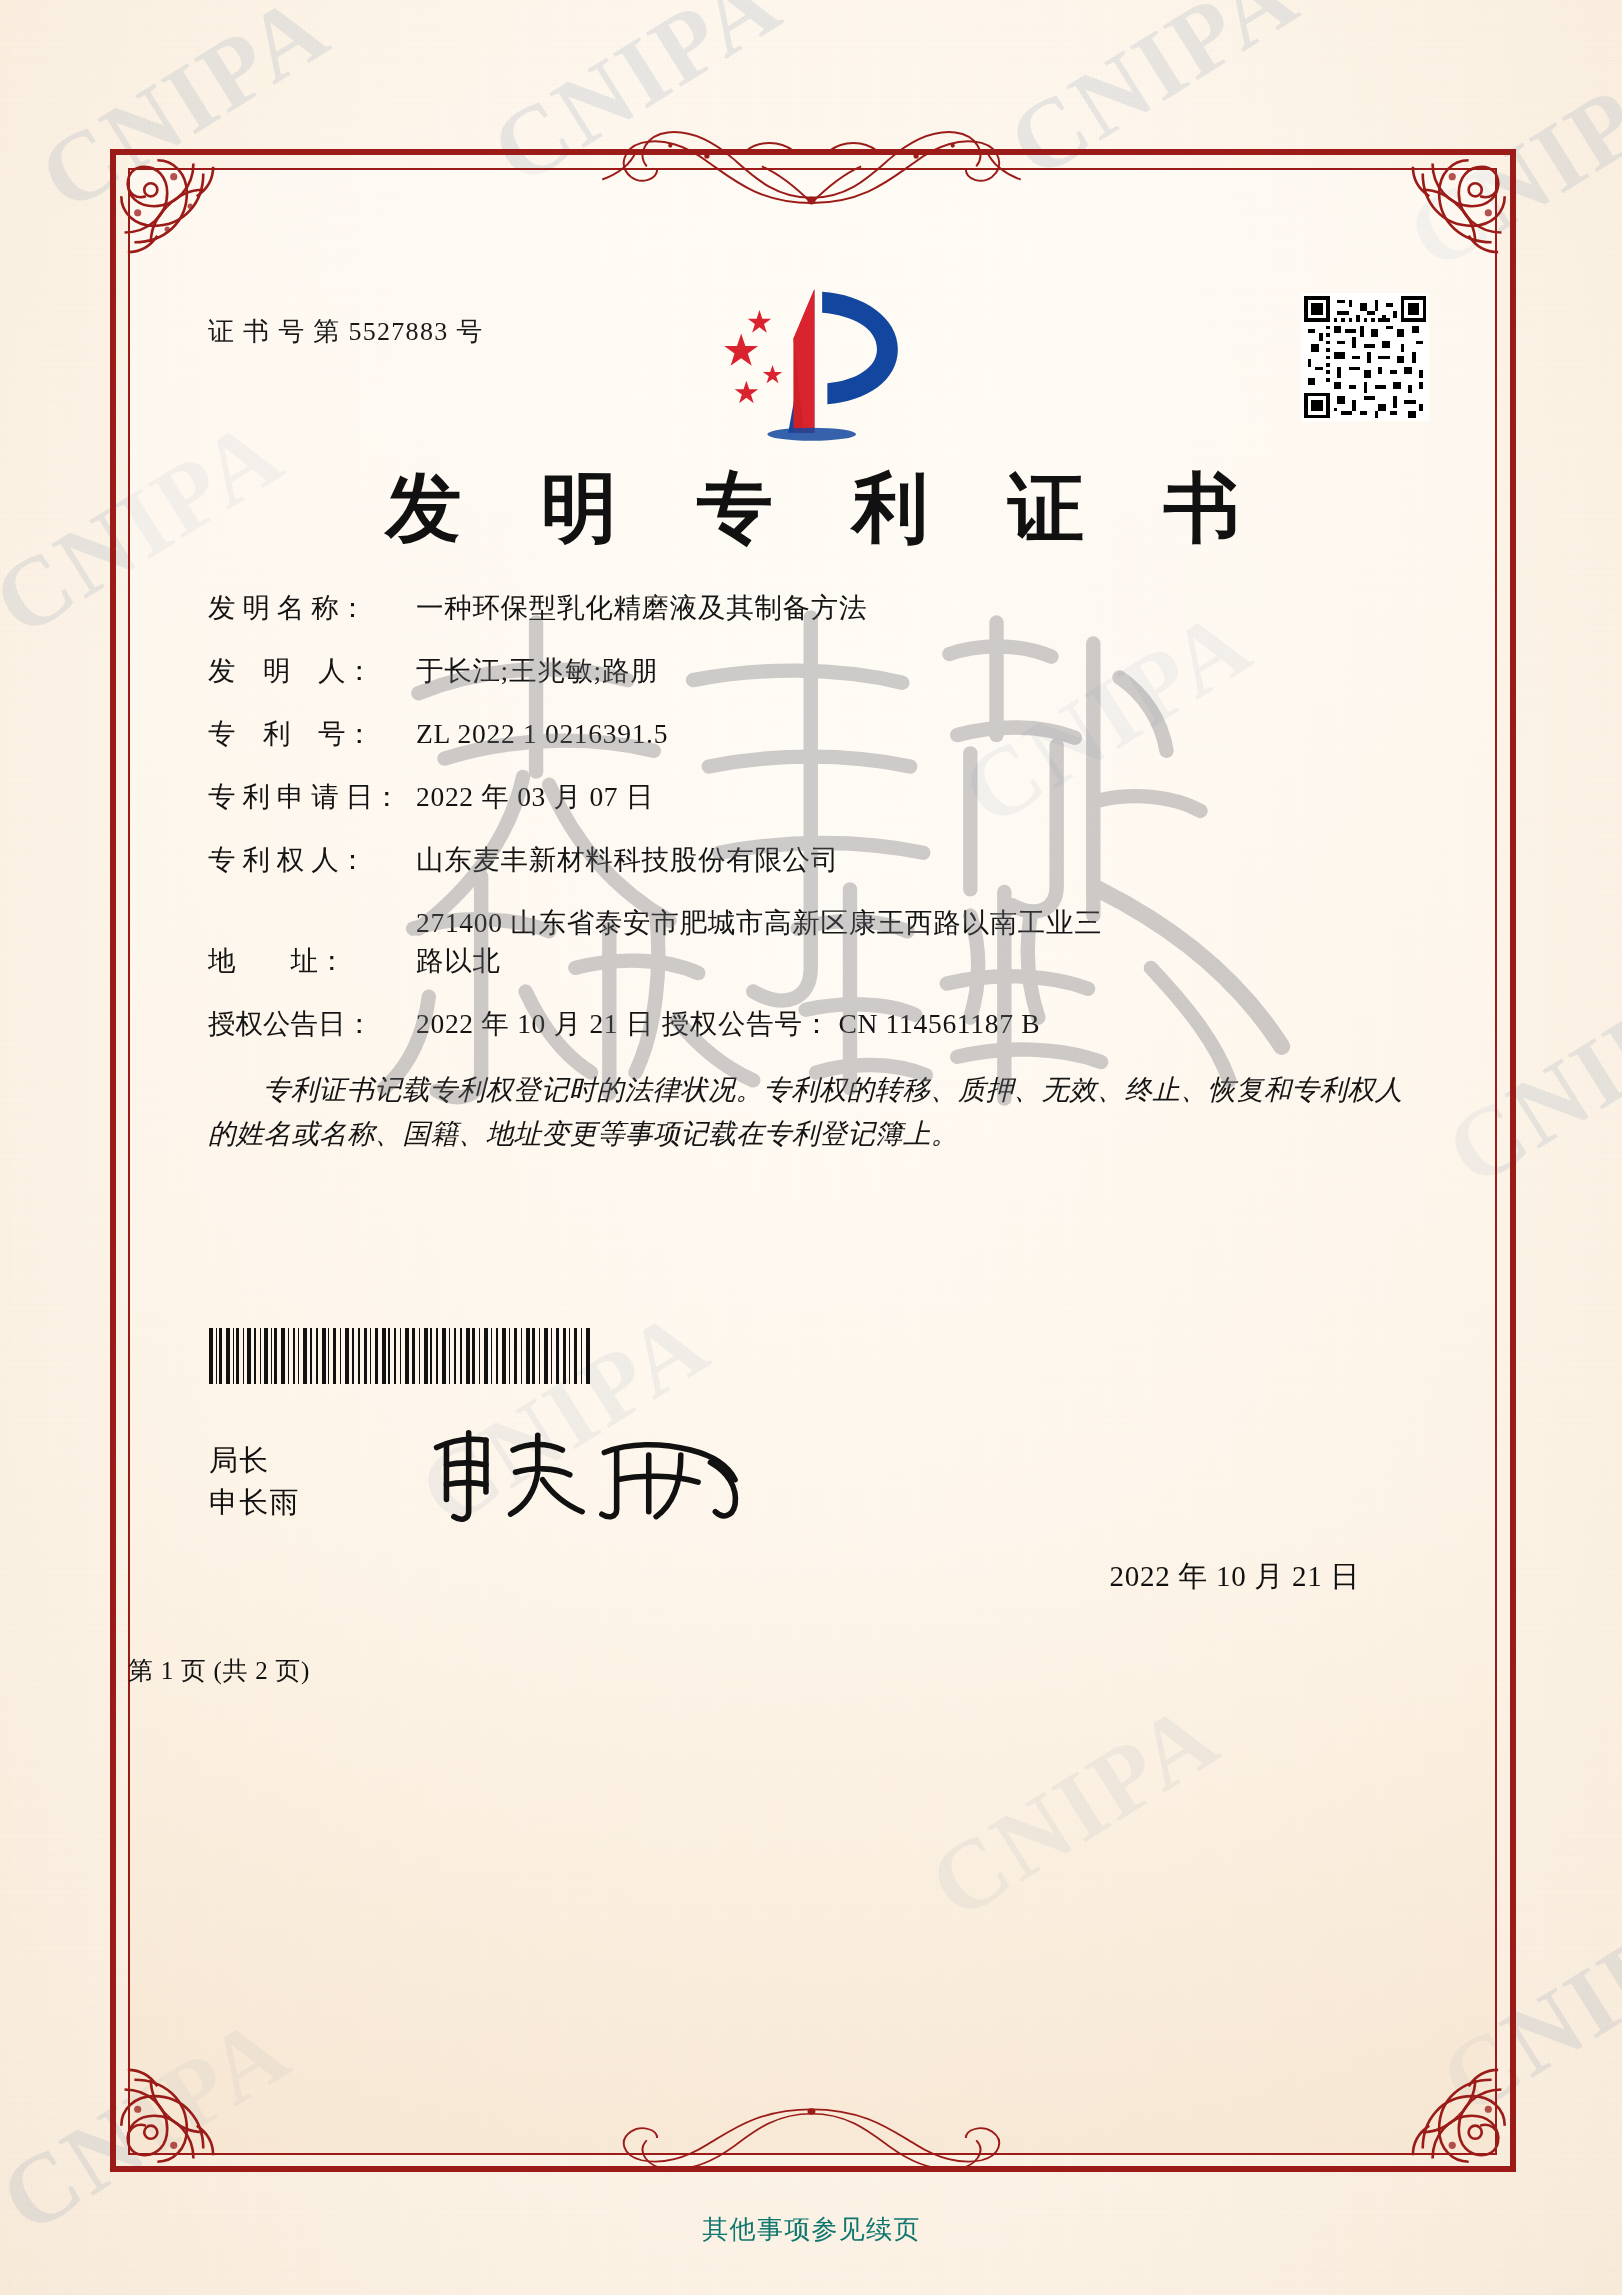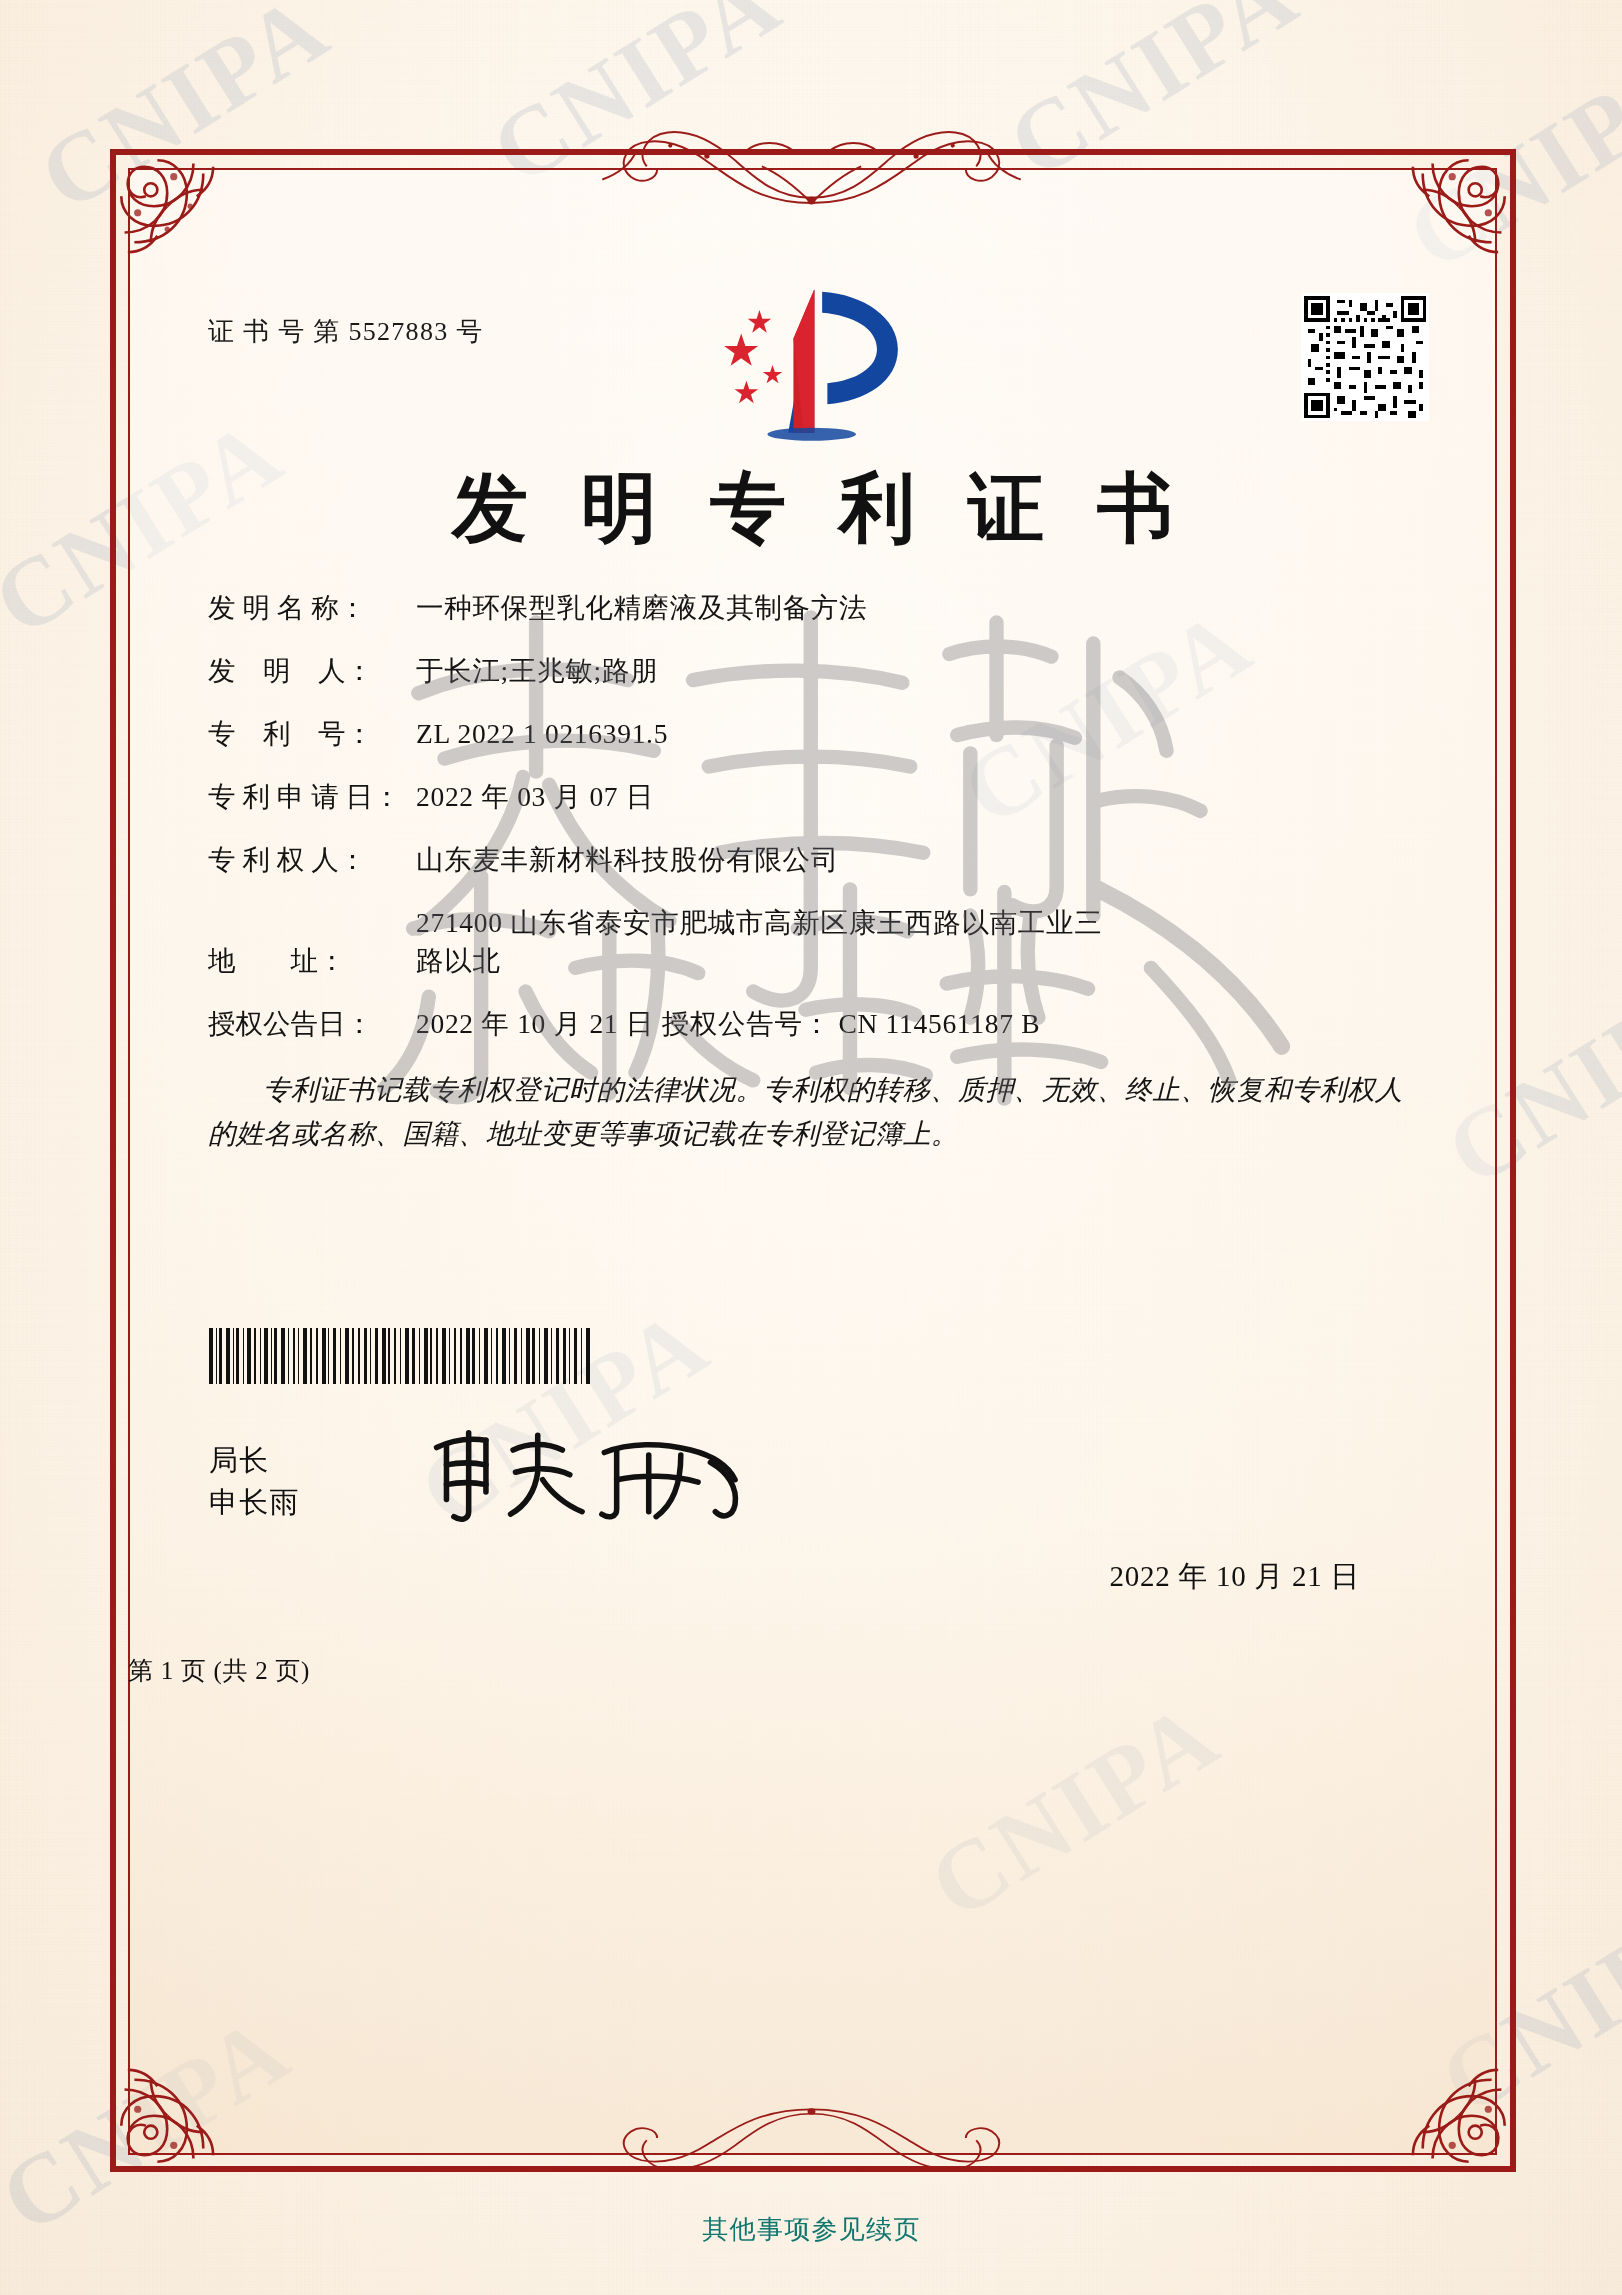--- a/index.html
+++ b/index.html
@@ -146,21 +146,21 @@
     position: absolute;
     left: 0;
     right: 0;
     top: 262px;
     text-align: center;
     font-size: 76px;
     font-weight: bold;
     letter-spacing: 17px;
     color: #111;
     text-indent: 17px;
-    font-family: Liberation Serif, serif;
+    font-family: Liberation Mono, monospace;
   }
 
   .fields {
     position: absolute;
     left: 80px;
     top: 393px;
     width: 1211px;
   }
   .field-row {
     display: flex;

